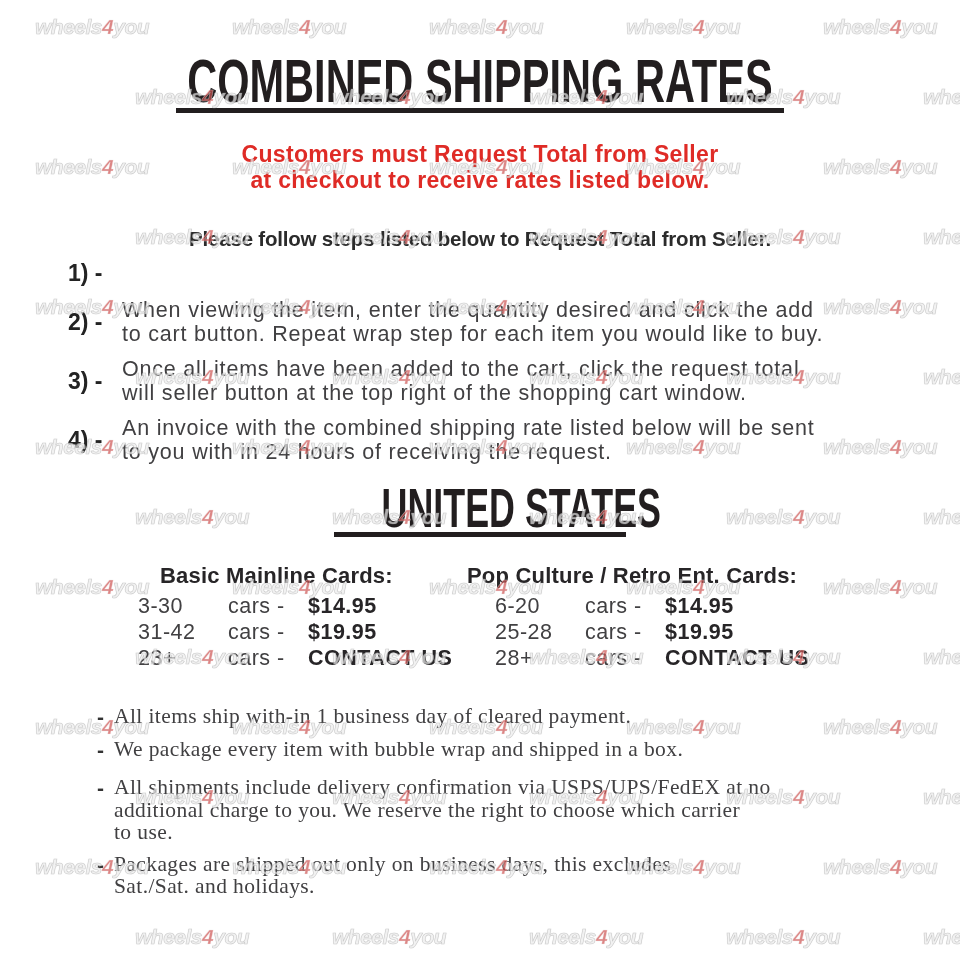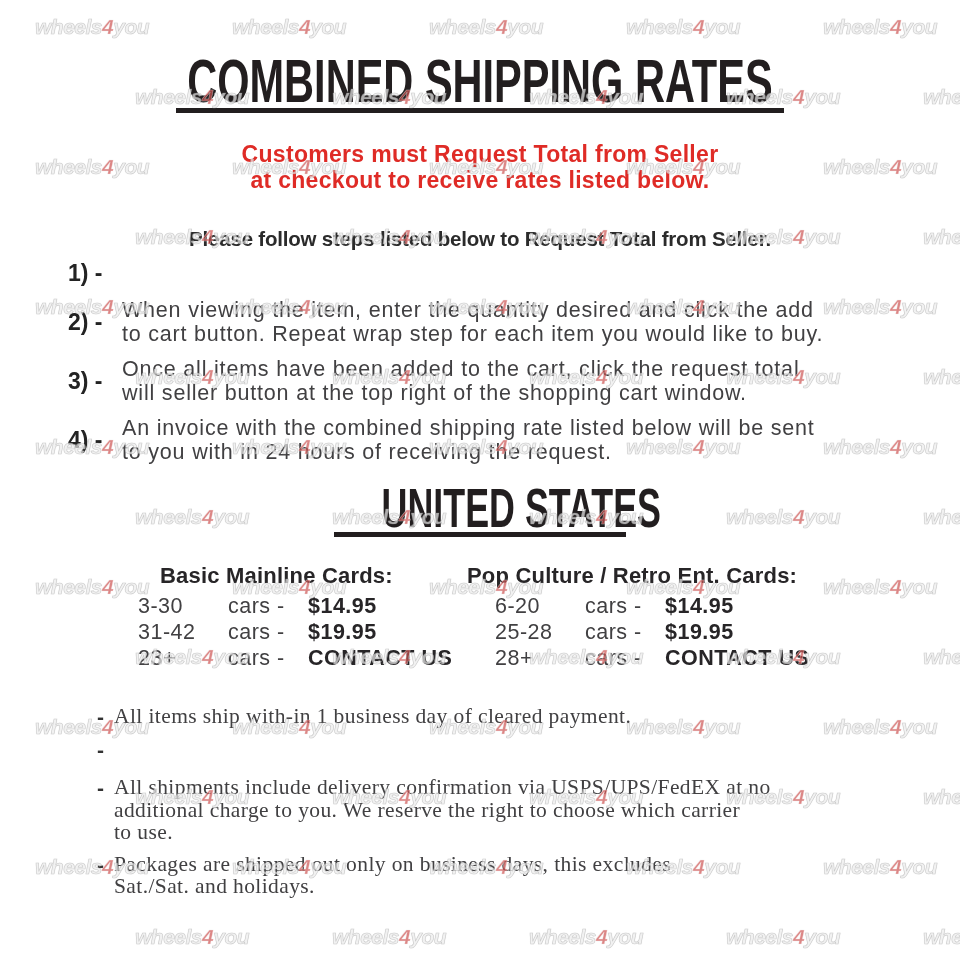--- a/index.html
+++ b/index.html
@@ -178,20 +178,21 @@
     </div>
   </div>
 
   <div class="notes">
     <div class="note">
       <span class="note-dash">-</span>
       <span class="note-text">All items ship with-in 1 business day of cleared payment.</span>
     </div>
     <div class="note">
       <span class="note-dash">-</span>
+      <span class="note-text">We package every item with bubble wrap and shipped in a box.</span>
     </div>
     <div class="note">
       <span class="note-dash">-</span>
       <span class="note-text">All shipments include delivery confirmation via USPS/UPS/FedEX at no
 additional charge to you. We reserve the right to choose which carrier
 to use.</span>
     </div>
     <div class="note">
       <span class="note-dash">-</span>
       <span class="note-text">Packages are shipped out only on business days, this excludes

